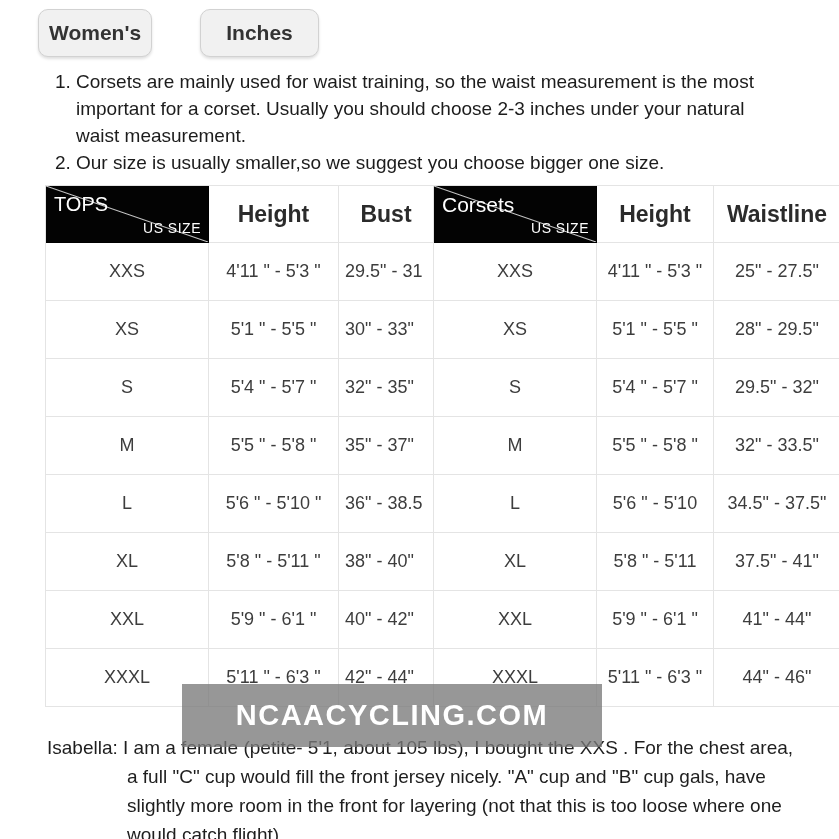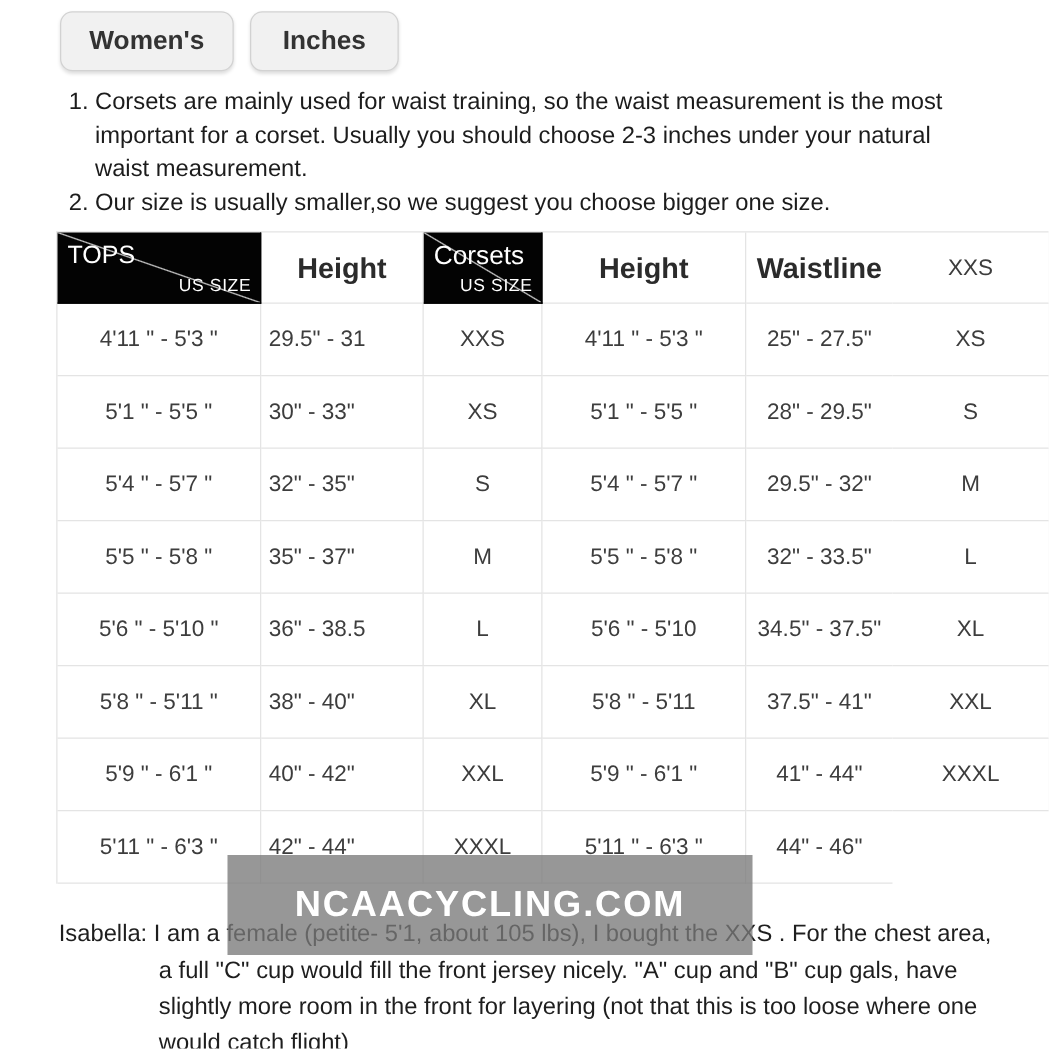--- a/index.html
+++ b/index.html
@@ -7,21 +7,21 @@
     position:relative;width:839px;height:839px;overflow:hidden;background:#fff;
     font-family:"Liberation Sans",sans-serif;color:#2e2e2e;
   }
   
   .btn{
     position:absolute;top:9px;height:48px;display:flex;align-items:center;justify-content:center;
     background:#f1f1f1;border:1px solid #d2d2d2;border-radius:10px;
     box-shadow:0 2px 3px rgba(0,0,0,0.13);
     font-size:21px;font-weight:bold;color:#333;box-sizing:border-box;
   }
-  .btn-womens{left:48px;width:139px;}
+  .btn-womens{left:38px;width:114px;}
   .btn-inches{left:200px;width:119px;}
   
   .instructions{position:absolute;left:55px;top:68px;width:740px;font-size:19px;color:#1c1c1c;}
   .instr-item{display:flex;align-items:flex-start;}
   .instr-marker{width:21px;flex:none;line-height:27px;}
   .instr-lines{flex:1;}
   .instr-line{line-height:27px;white-space:nowrap;}
   
   .chart{
     position:absolute;left:45px;top:185px;
@@ -42,21 +42,21 @@
   .corner{
     position:relative;background-color:#030303;border-right:1px solid #000;border-bottom:1px solid #000;
     background-image:linear-gradient(to top right,transparent calc(50% - 1px),#c9c9c9 50%,transparent calc(50% + 1px));
     color:#fff;box-sizing:border-box;
   }
   .corner .top-label{position:absolute;top:7px;left:8px;font-size:20px;color:#fff;}
   .corner .bottom-label{position:absolute;bottom:6px;right:7px;font-size:14px;color:#fff;letter-spacing:0.5px;}
   .corner.bottoms .top-label{font-size:21px;}
   
   .watermark{
-    position:absolute;left:182px;top:684px;width:420px;height:80px;z-index:5;
+    position:absolute;left:182px;top:684px;width:420px;height:63px;z-index:5;
     background:rgba(122,122,122,0.78);
     display:flex;align-items:center;justify-content:center;
     color:#fff;font-weight:bold;font-size:29px;letter-spacing:1.5px;
   }
   
   .review{position:absolute;left:47px;top:733px;width:788px;font-size:19px;color:#1e1e1e;z-index:1;}
   .review-line{line-height:29px;white-space:nowrap;}
   .review-line.indent{margin-left:80px;}
 </style>
 </head>
@@ -84,20 +84,21 @@
     </div>
   </div>
 
   <div class="chart">
 
     <div class="cell corner tops">
       <span class="top-label">TOPS</span>
       <span class="bottom-label">US SIZE</span>
     </div>
     <div class="cell hdr">Height</div>
+    <div class="cell hdr">Bust</div>
     <div class="cell corner bottoms">
       <span class="top-label">Corsets</span>
       <span class="bottom-label">US SIZE</span>
     </div>
     <div class="cell hdr">Height</div>
     <div class="cell hdr last">Waistline</div>
 
     <div class="cell">XXS</div>
     <div class="cell">4'11 " -  5'3 "</div>
     <div class="cell bust">29.5" - 31</div>

